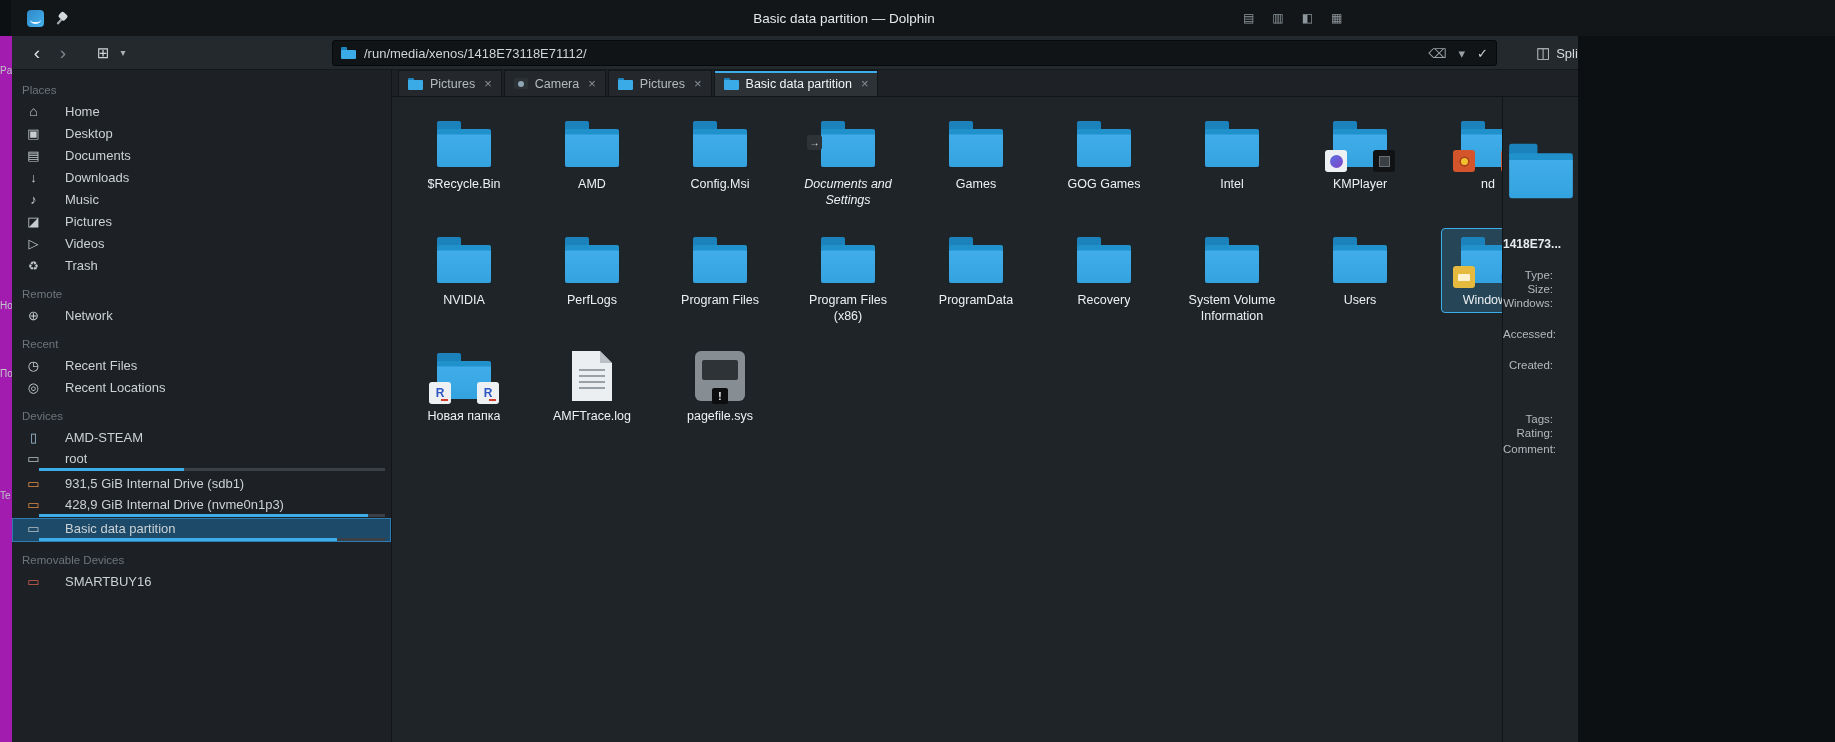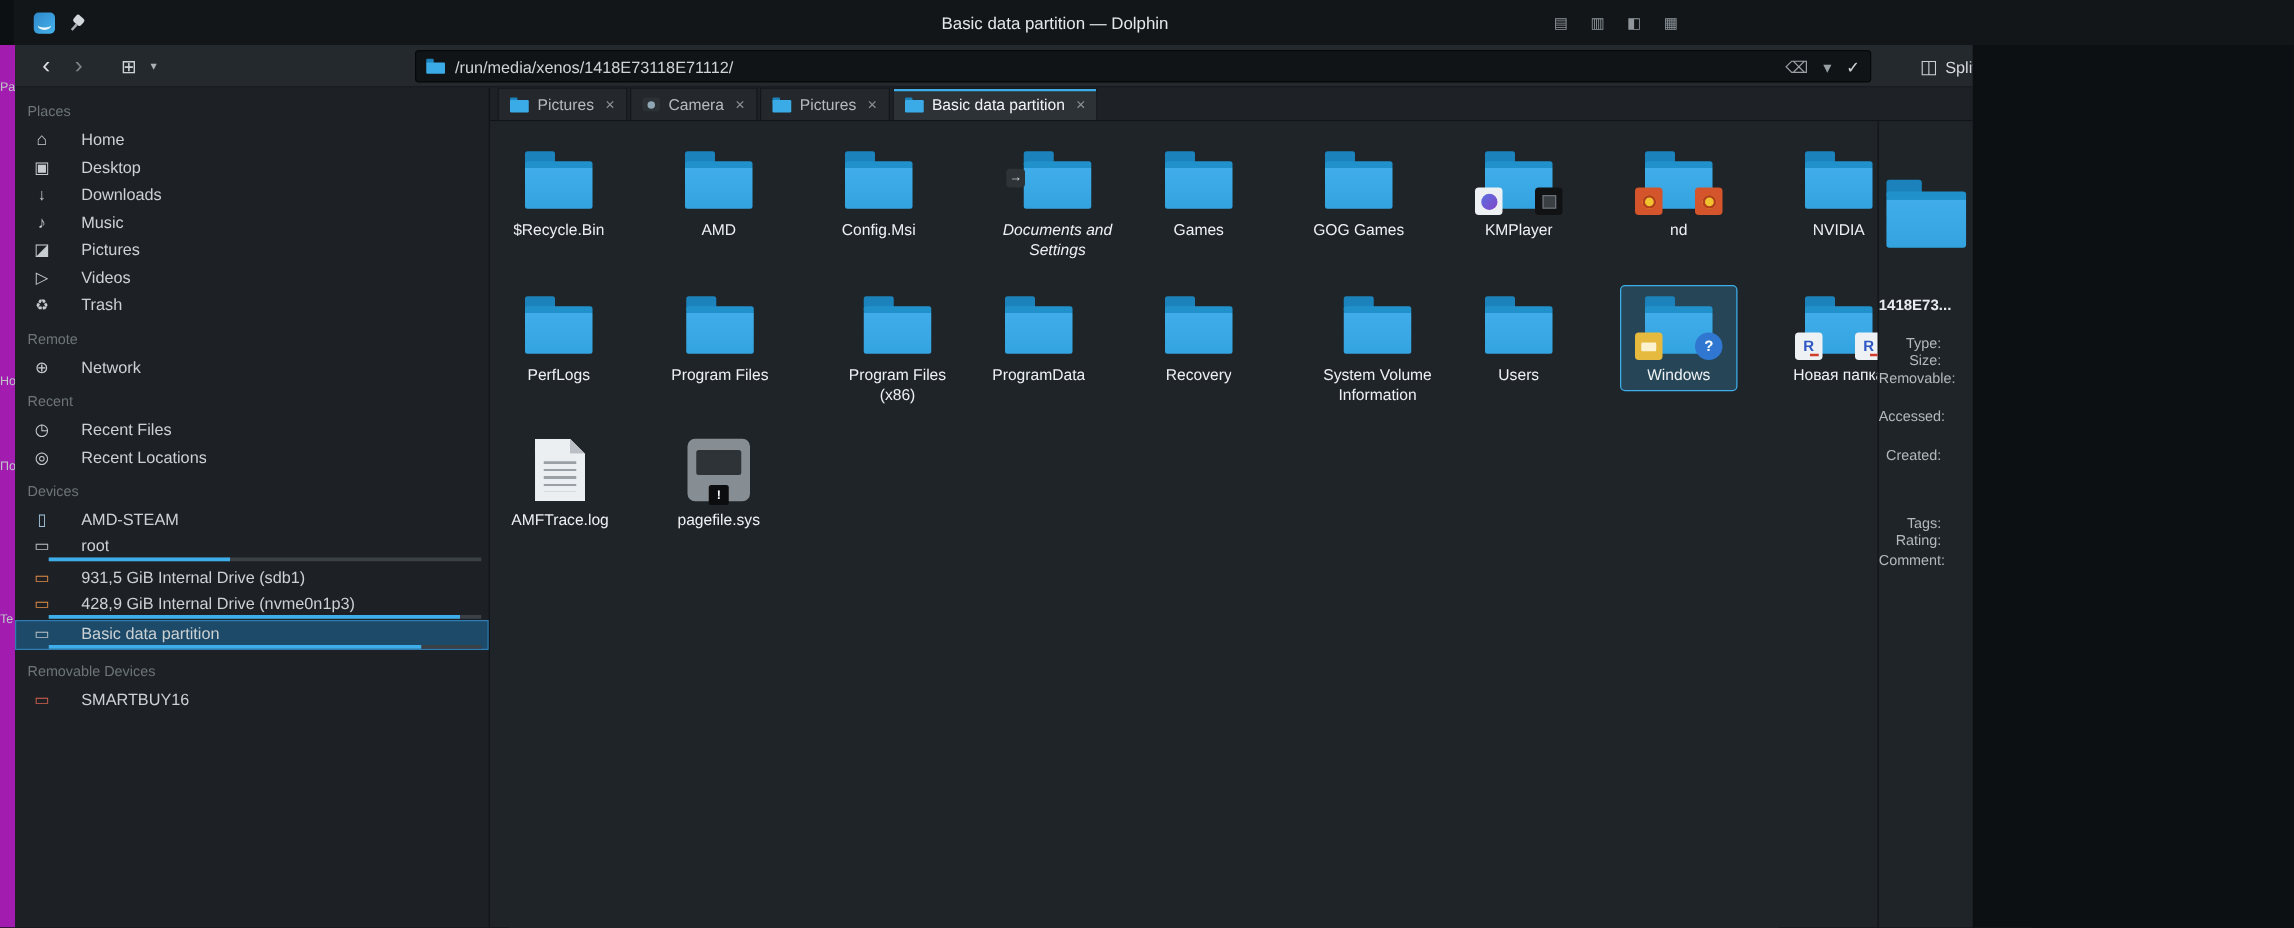--- a/index.html
+++ b/index.html
@@ -100,21 +100,21 @@
          color:#b5babd; font-size:12.5px; margin-right:2px; white-space:nowrap; cursor:default; }
   .tab.active { background:#2d3237; color:#f2f5f6; box-shadow:inset 0 2px 0 #3daee9; }
   .tclose { color:#8b9196; font-size:13px; margin-left:2px; }
   .cam { position:relative; width:14px; height:11px; background:#2c3135; border-radius:2px; flex:none; }
   .cam::before { content:""; position:absolute; left:4.5px; top:2.5px; width:6px; height:6px;
                  border-radius:50%; background:#8fa6b4; }
 
   .content { flex:1; display:flex; min-height:0; }
   .view { flex:1; padding:15px 0 0 8px; overflow:hidden; background:#1f2428; }
   .grid { display:grid; grid-template-columns:repeat(9,128px); }
-  .cell { width:128px; height:116px; display:flex; align-items:flex-start; }
+  .cell { width:128px; height:116px; display:flex; justify-content:center; align-items:flex-start; }
   .inner { display:flex; flex-direction:column; align-items:center; max-width:124px;
            padding:2px 8px 4px; border:1px solid transparent; border-radius:4px; }
   .inner.sel { border-color:#3daee9; background:rgba(61,174,233,.24); }
   .ibox { position:relative; width:76px; height:58px; display:flex; align-items:center; justify-content:center; }
   .flabel { margin-top:3px; text-align:center; color:#eef1f3; font-size:12.5px; line-height:1.28;
             max-width:118px; overflow:hidden; }
   .flabel.it { font-style:italic; }
 
   .folder { position:relative; width:62px; height:50px; }
   .folder::before { content:""; position:absolute; left:4px; top:2px; width:24px; height:11px;
@@ -227,20 +227,24 @@
       <div class="sh first">Places</div>
       <div class="si">
         <span class="sic" data-icon="home"></span>
         <span class="sil">Home</span>
       </div>
       <div class="si">
         <span class="sic" data-icon="desktop"></span>
         <span class="sil">Desktop</span>
       </div>
       <div class="si">
+        <span class="sic" data-icon="documents"></span>
+        <span class="sil">Documents</span>
+      </div>
+      <div class="si">
         <span class="sic" data-icon="downloads"></span>
         <span class="sil">Downloads</span>
       </div>
       <div class="si">
         <span class="sic" data-icon="music"></span>
         <span class="sil">Music</span>
       </div>
       <div class="si">
         <span class="sic" data-icon="pictures"></span>
         <span class="sil">Pictures</span>
@@ -384,20 +388,28 @@
 
             <div class="cell">
                 <div class="inner">
               <div class="ibox">
                     <div class="folder"></div>
                   </div>
               <div class="flabel">GOG Games</div>
             </div>
               </div>
 
+            <div class="cell">
+                <div class="inner">
+              <div class="ibox">
+                    <div class="folder"></div>
+                  </div>
+              <div class="flabel">Intel</div>
+            </div>
+              </div>
 
             <div class="cell">
                 <div class="inner">
               <div class="ibox">
                 <div class="folder"></div>
                 <span class="emblem em-l em-km1"></span>
                 <span class="emblem em-r em-km2"></span>
               </div>
               <div class="flabel">KMPlayer</div>
             </div>
@@ -539,21 +551,21 @@
           <div class="fields">
             <div class="frow">
               <span class="flab">Type:</span>
               <span class="fval">Folder</span>
             </div>
             <div class="frow">
               <span class="flab">Size:</span>
               <span class="fval"></span>
             </div>
             <div class="frow r-mod">
-              <span class="flab">Removable:</span>
+              <span class="flab">Windows:</span>
               <span class="fval"></span>
             </div>
             <div class="frow r-acc">
               <span class="flab">Accessed:</span>
               <span class="fval"></span>
             </div>
             <div class="frow r-cre">
               <span class="flab">Created:</span>
               <span class="fval"></span>
             </div>

